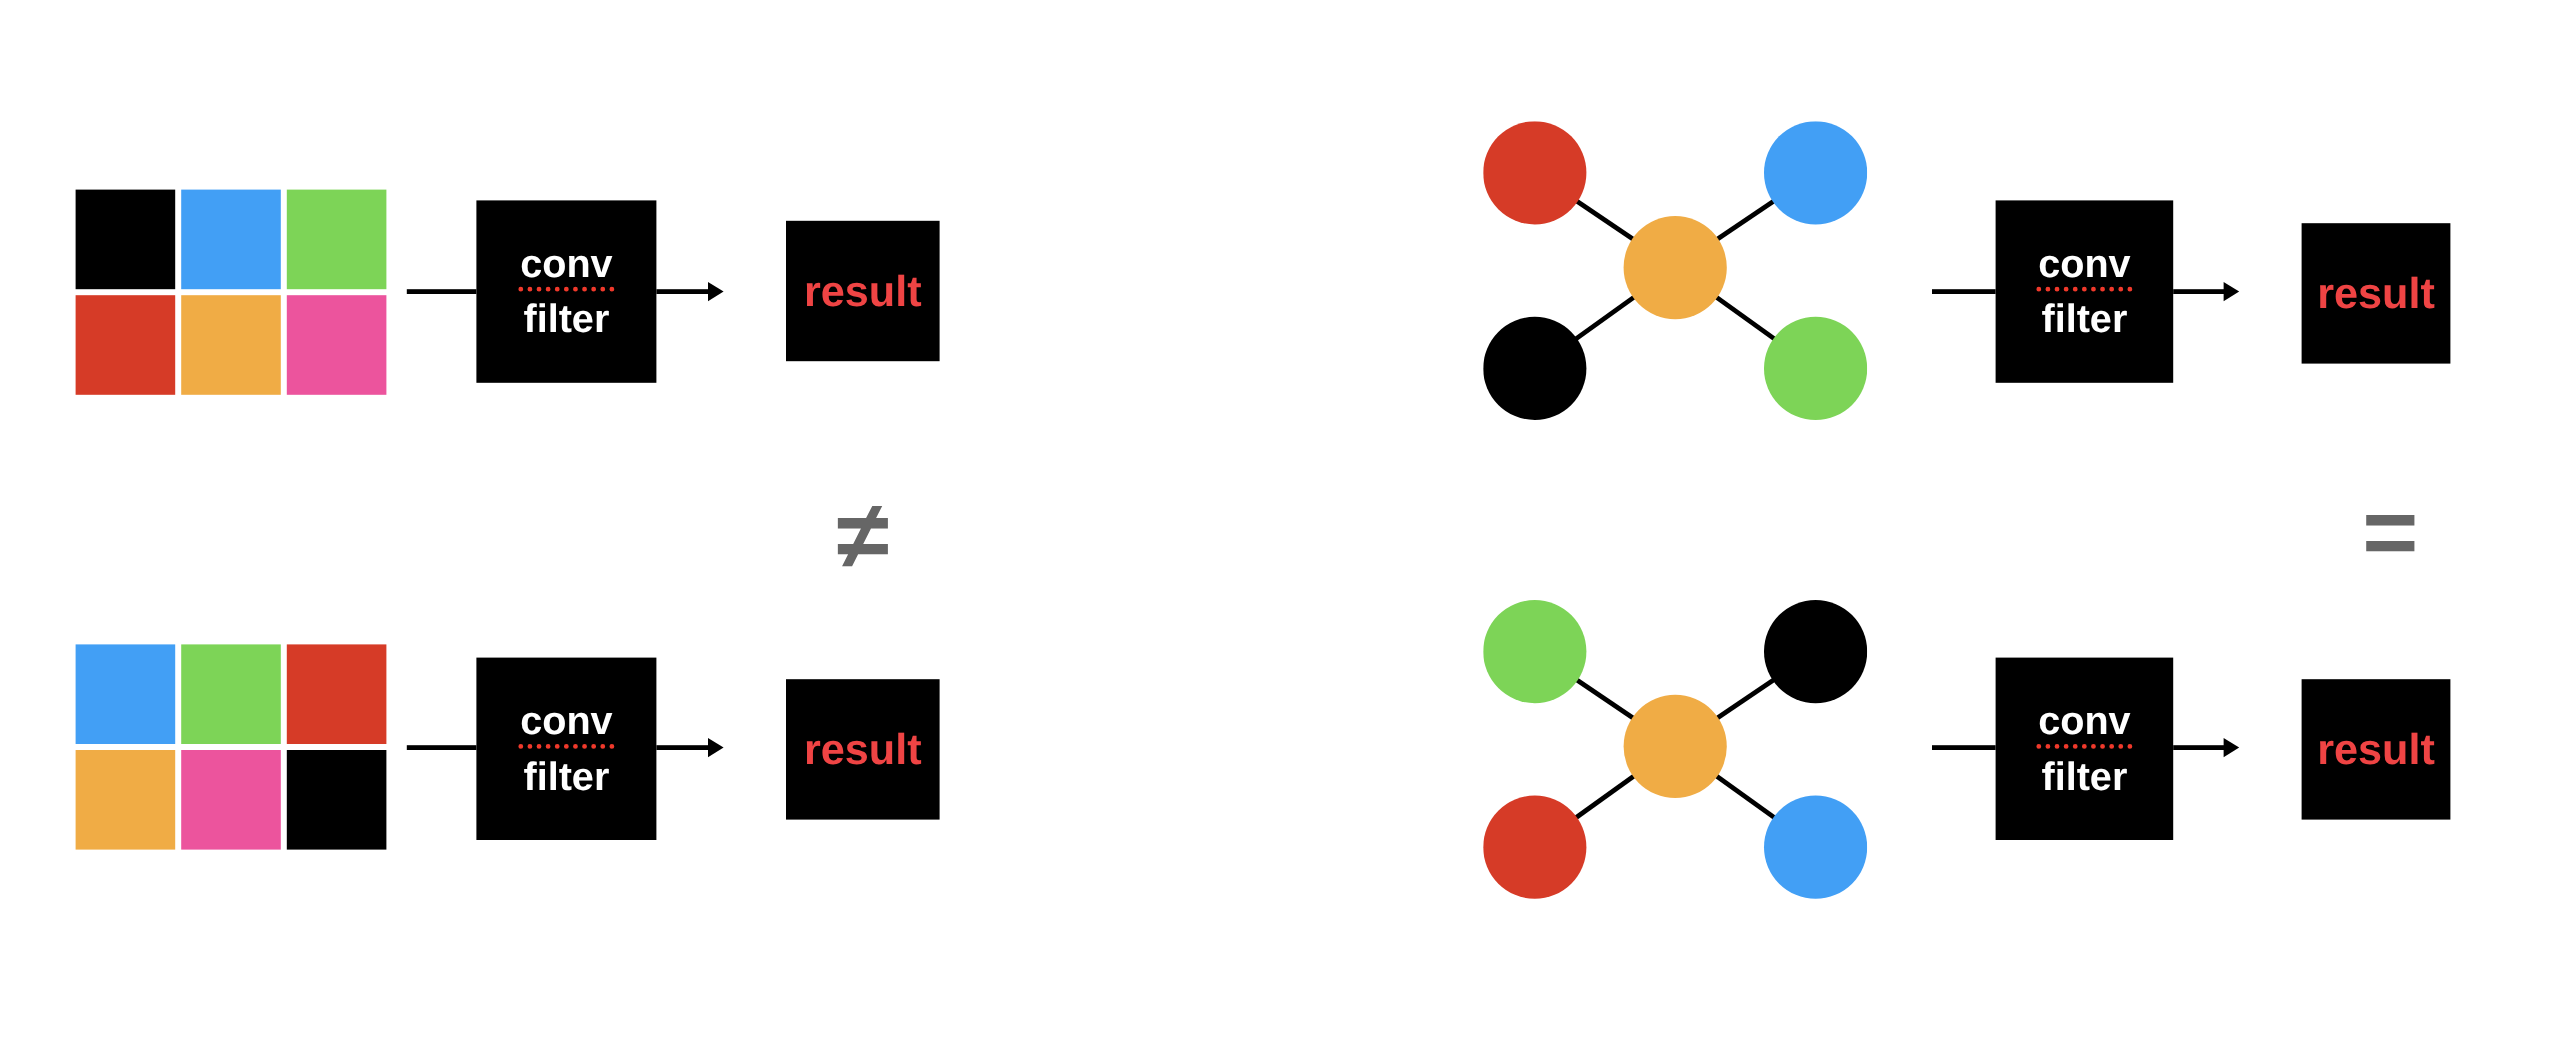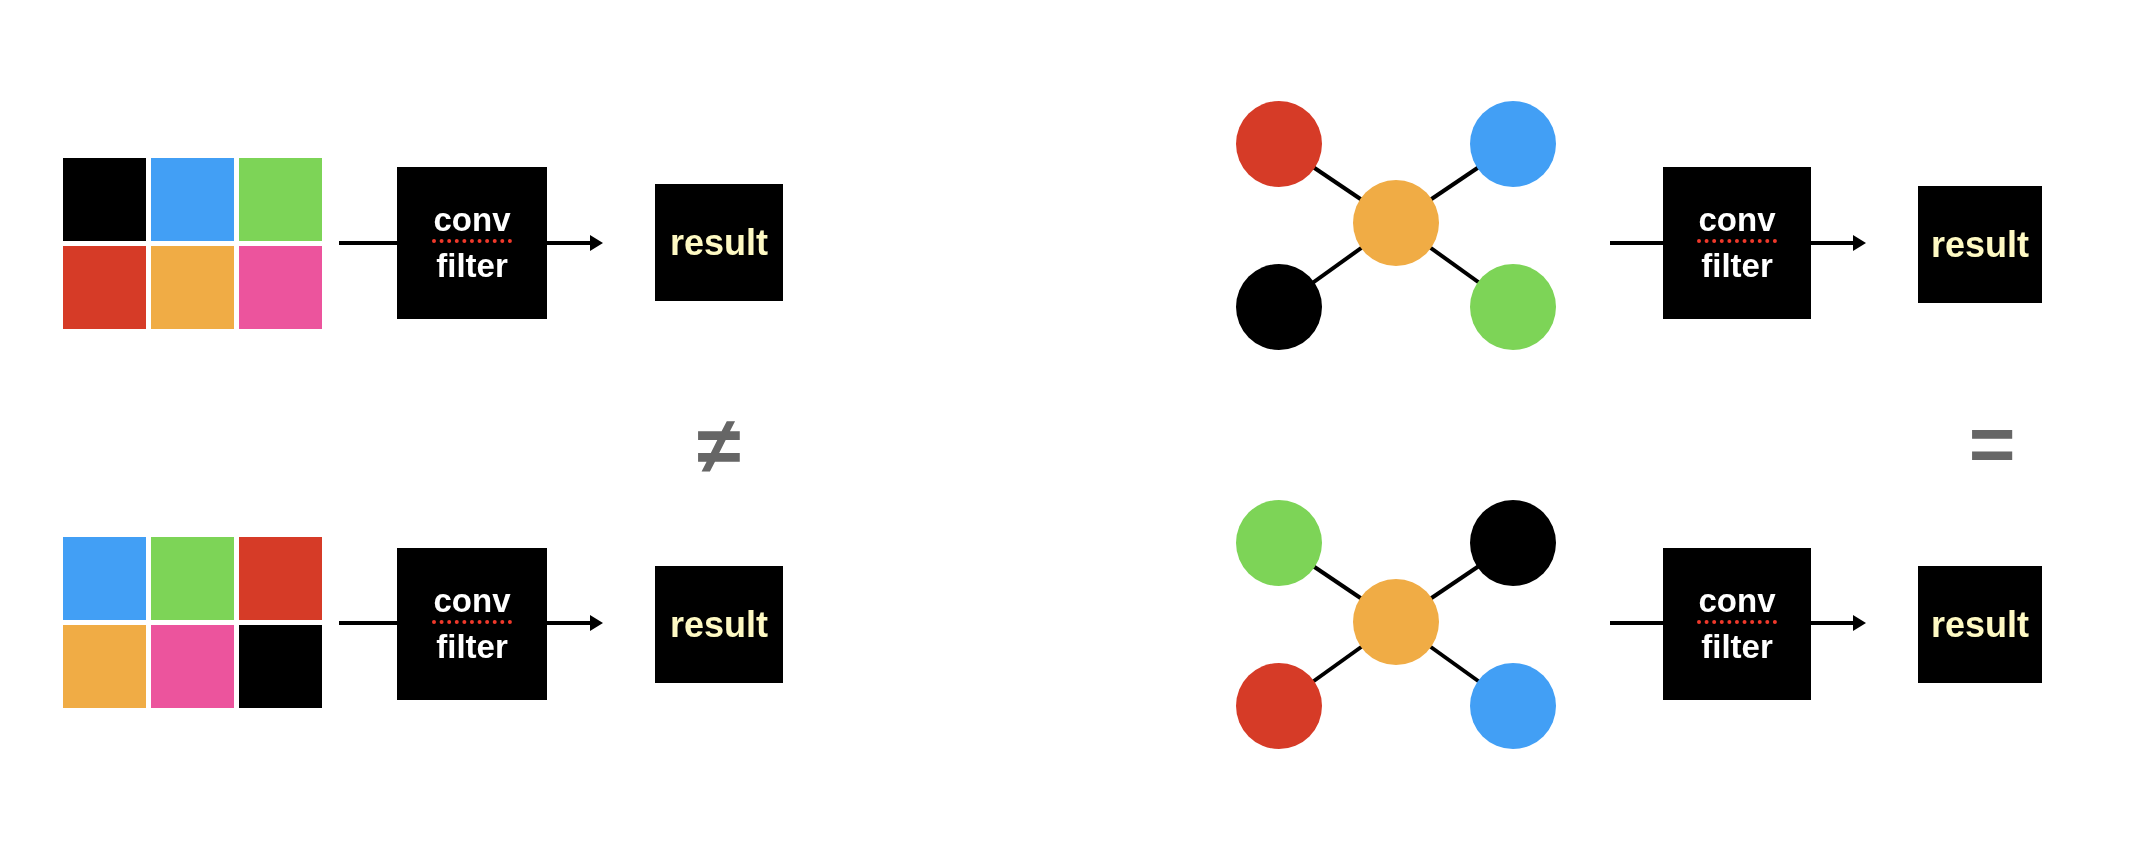--- a/index.html
+++ b/index.html
@@ -71,21 +71,21 @@
   .conv-word {
     border-bottom: 4px dotted #f0392b;
     padding: 0 1px 1px 1px;
   }
   
   .result-box {
     position: absolute;
     width: 128px;
     height: 117px;
     background: #000;
-    color: #fef9c3;
+    color: #ef4444;
     display: flex;
     align-items: center;
     justify-content: center;
     font-size: 36px;
     font-weight: 700;
   }
   .result-box.narrow { width: 124px; }
   
   .operator {
     position: absolute;

